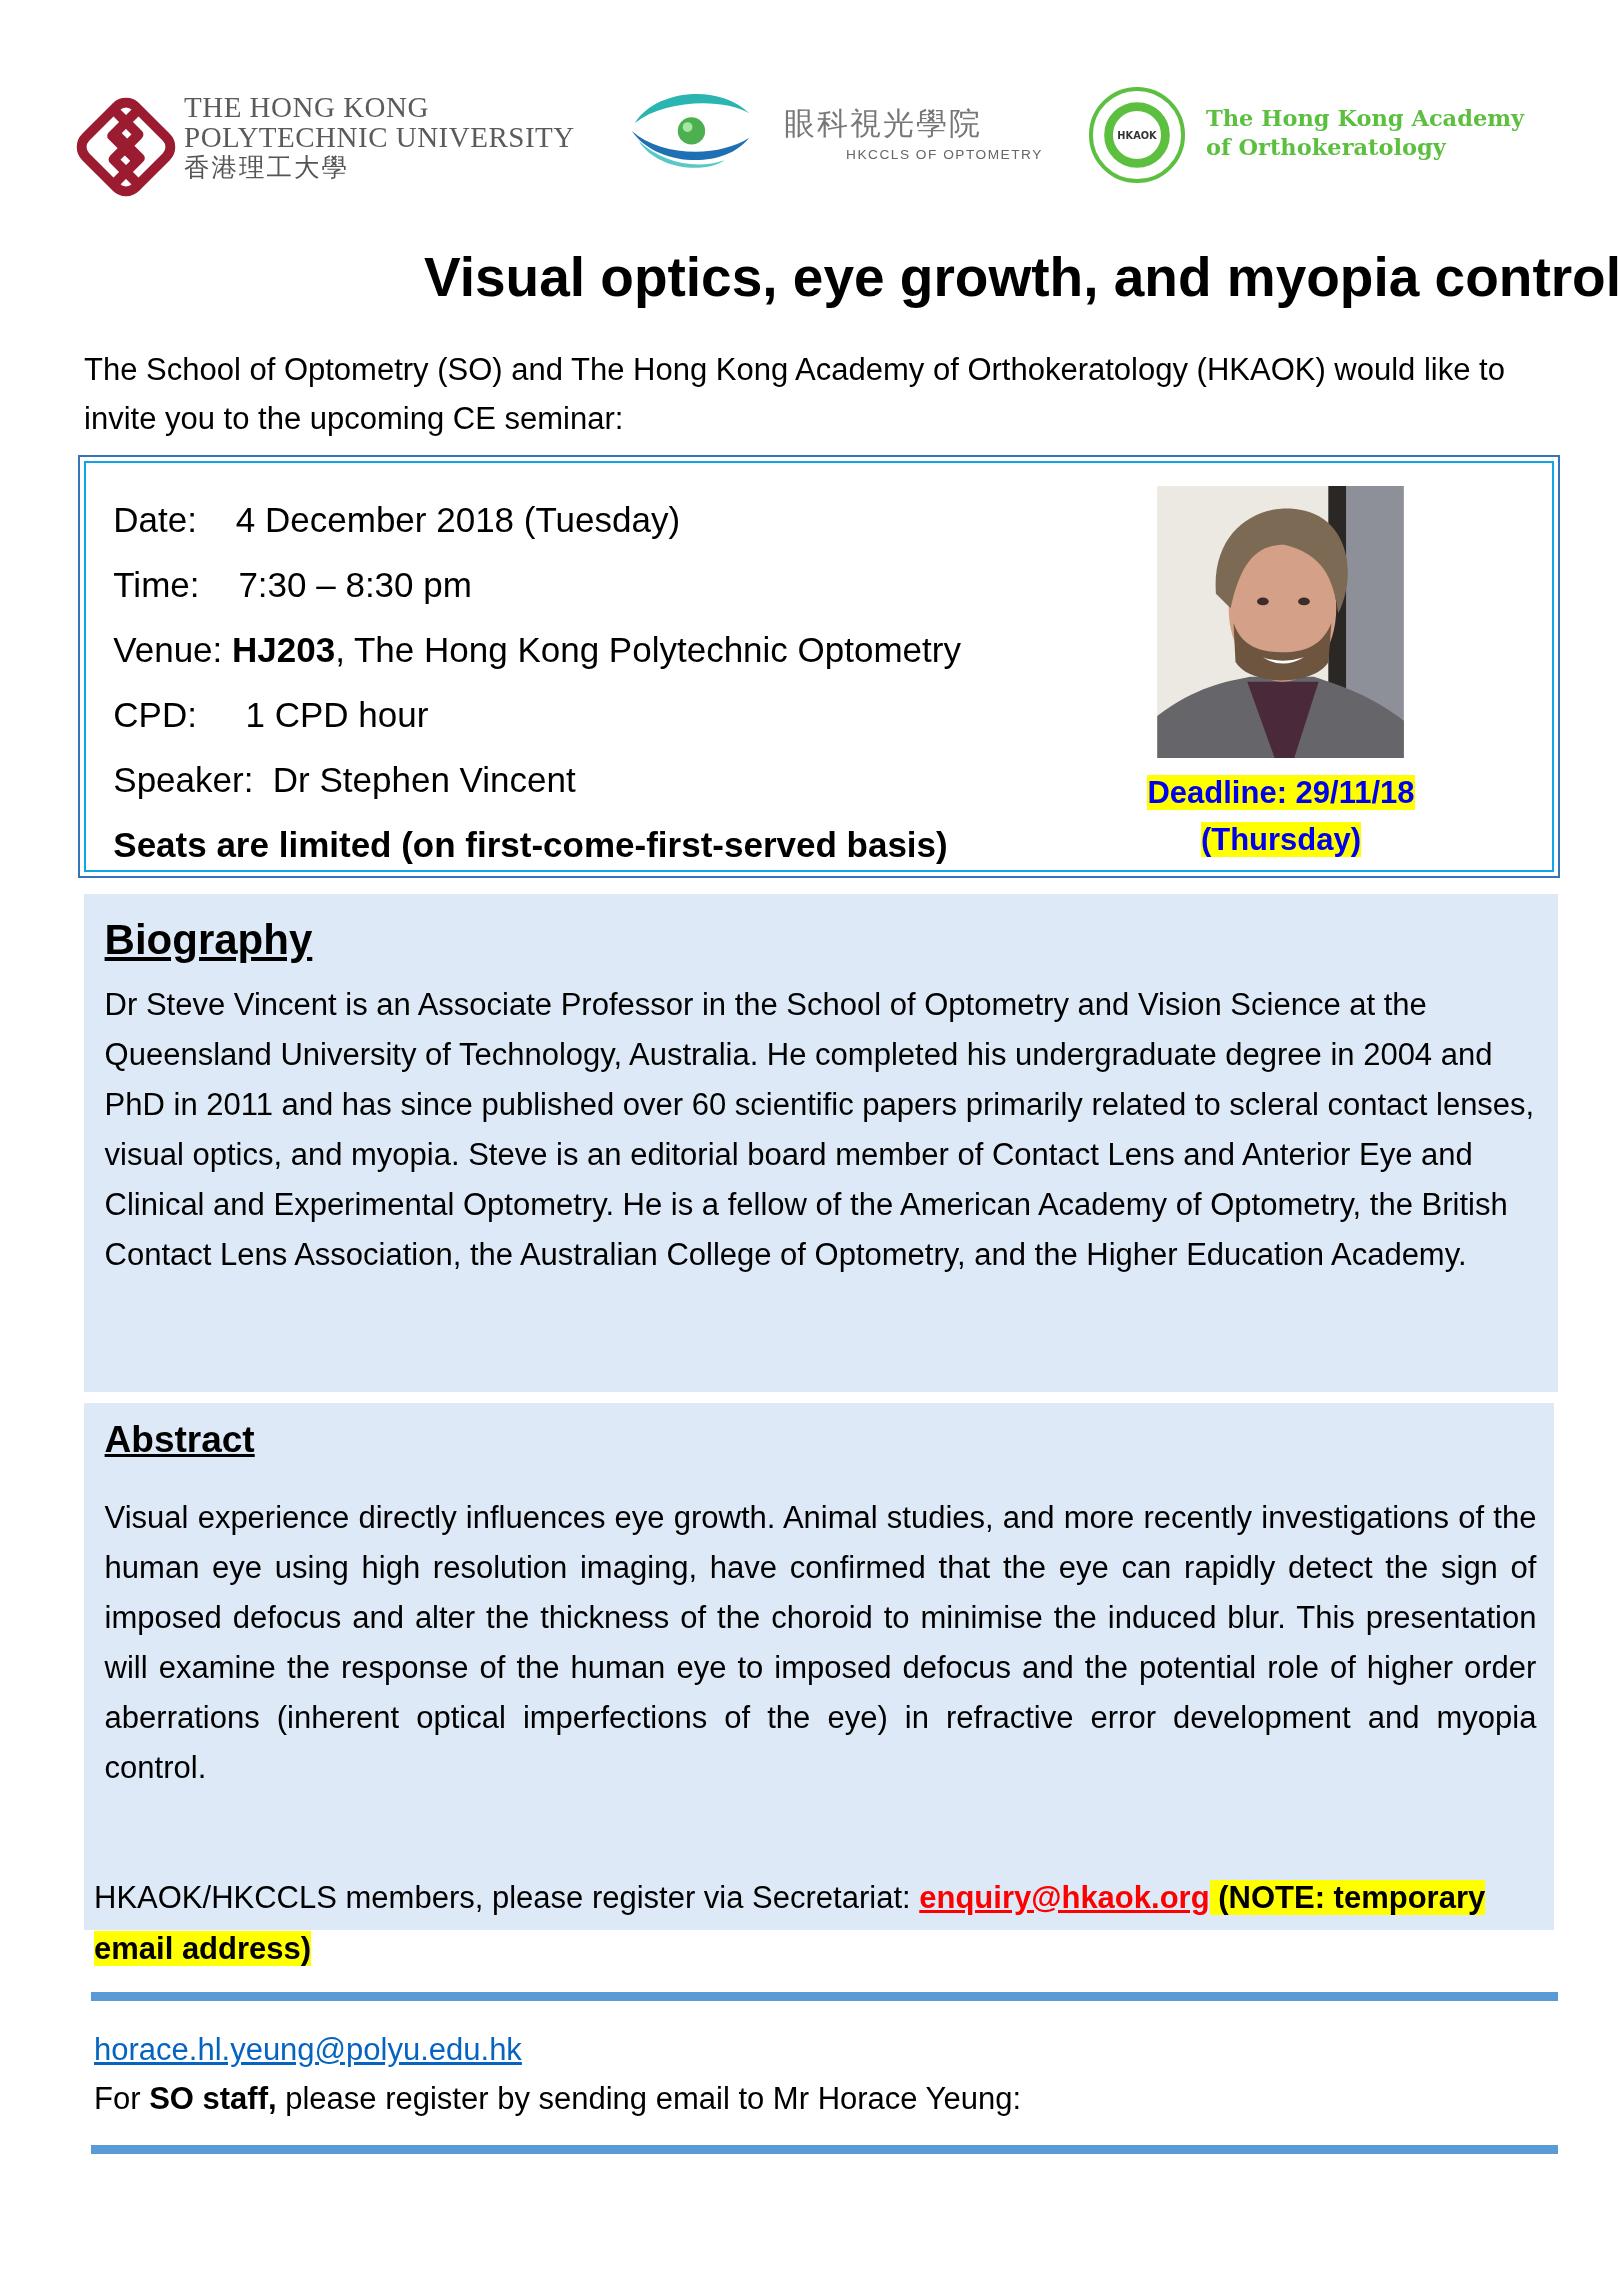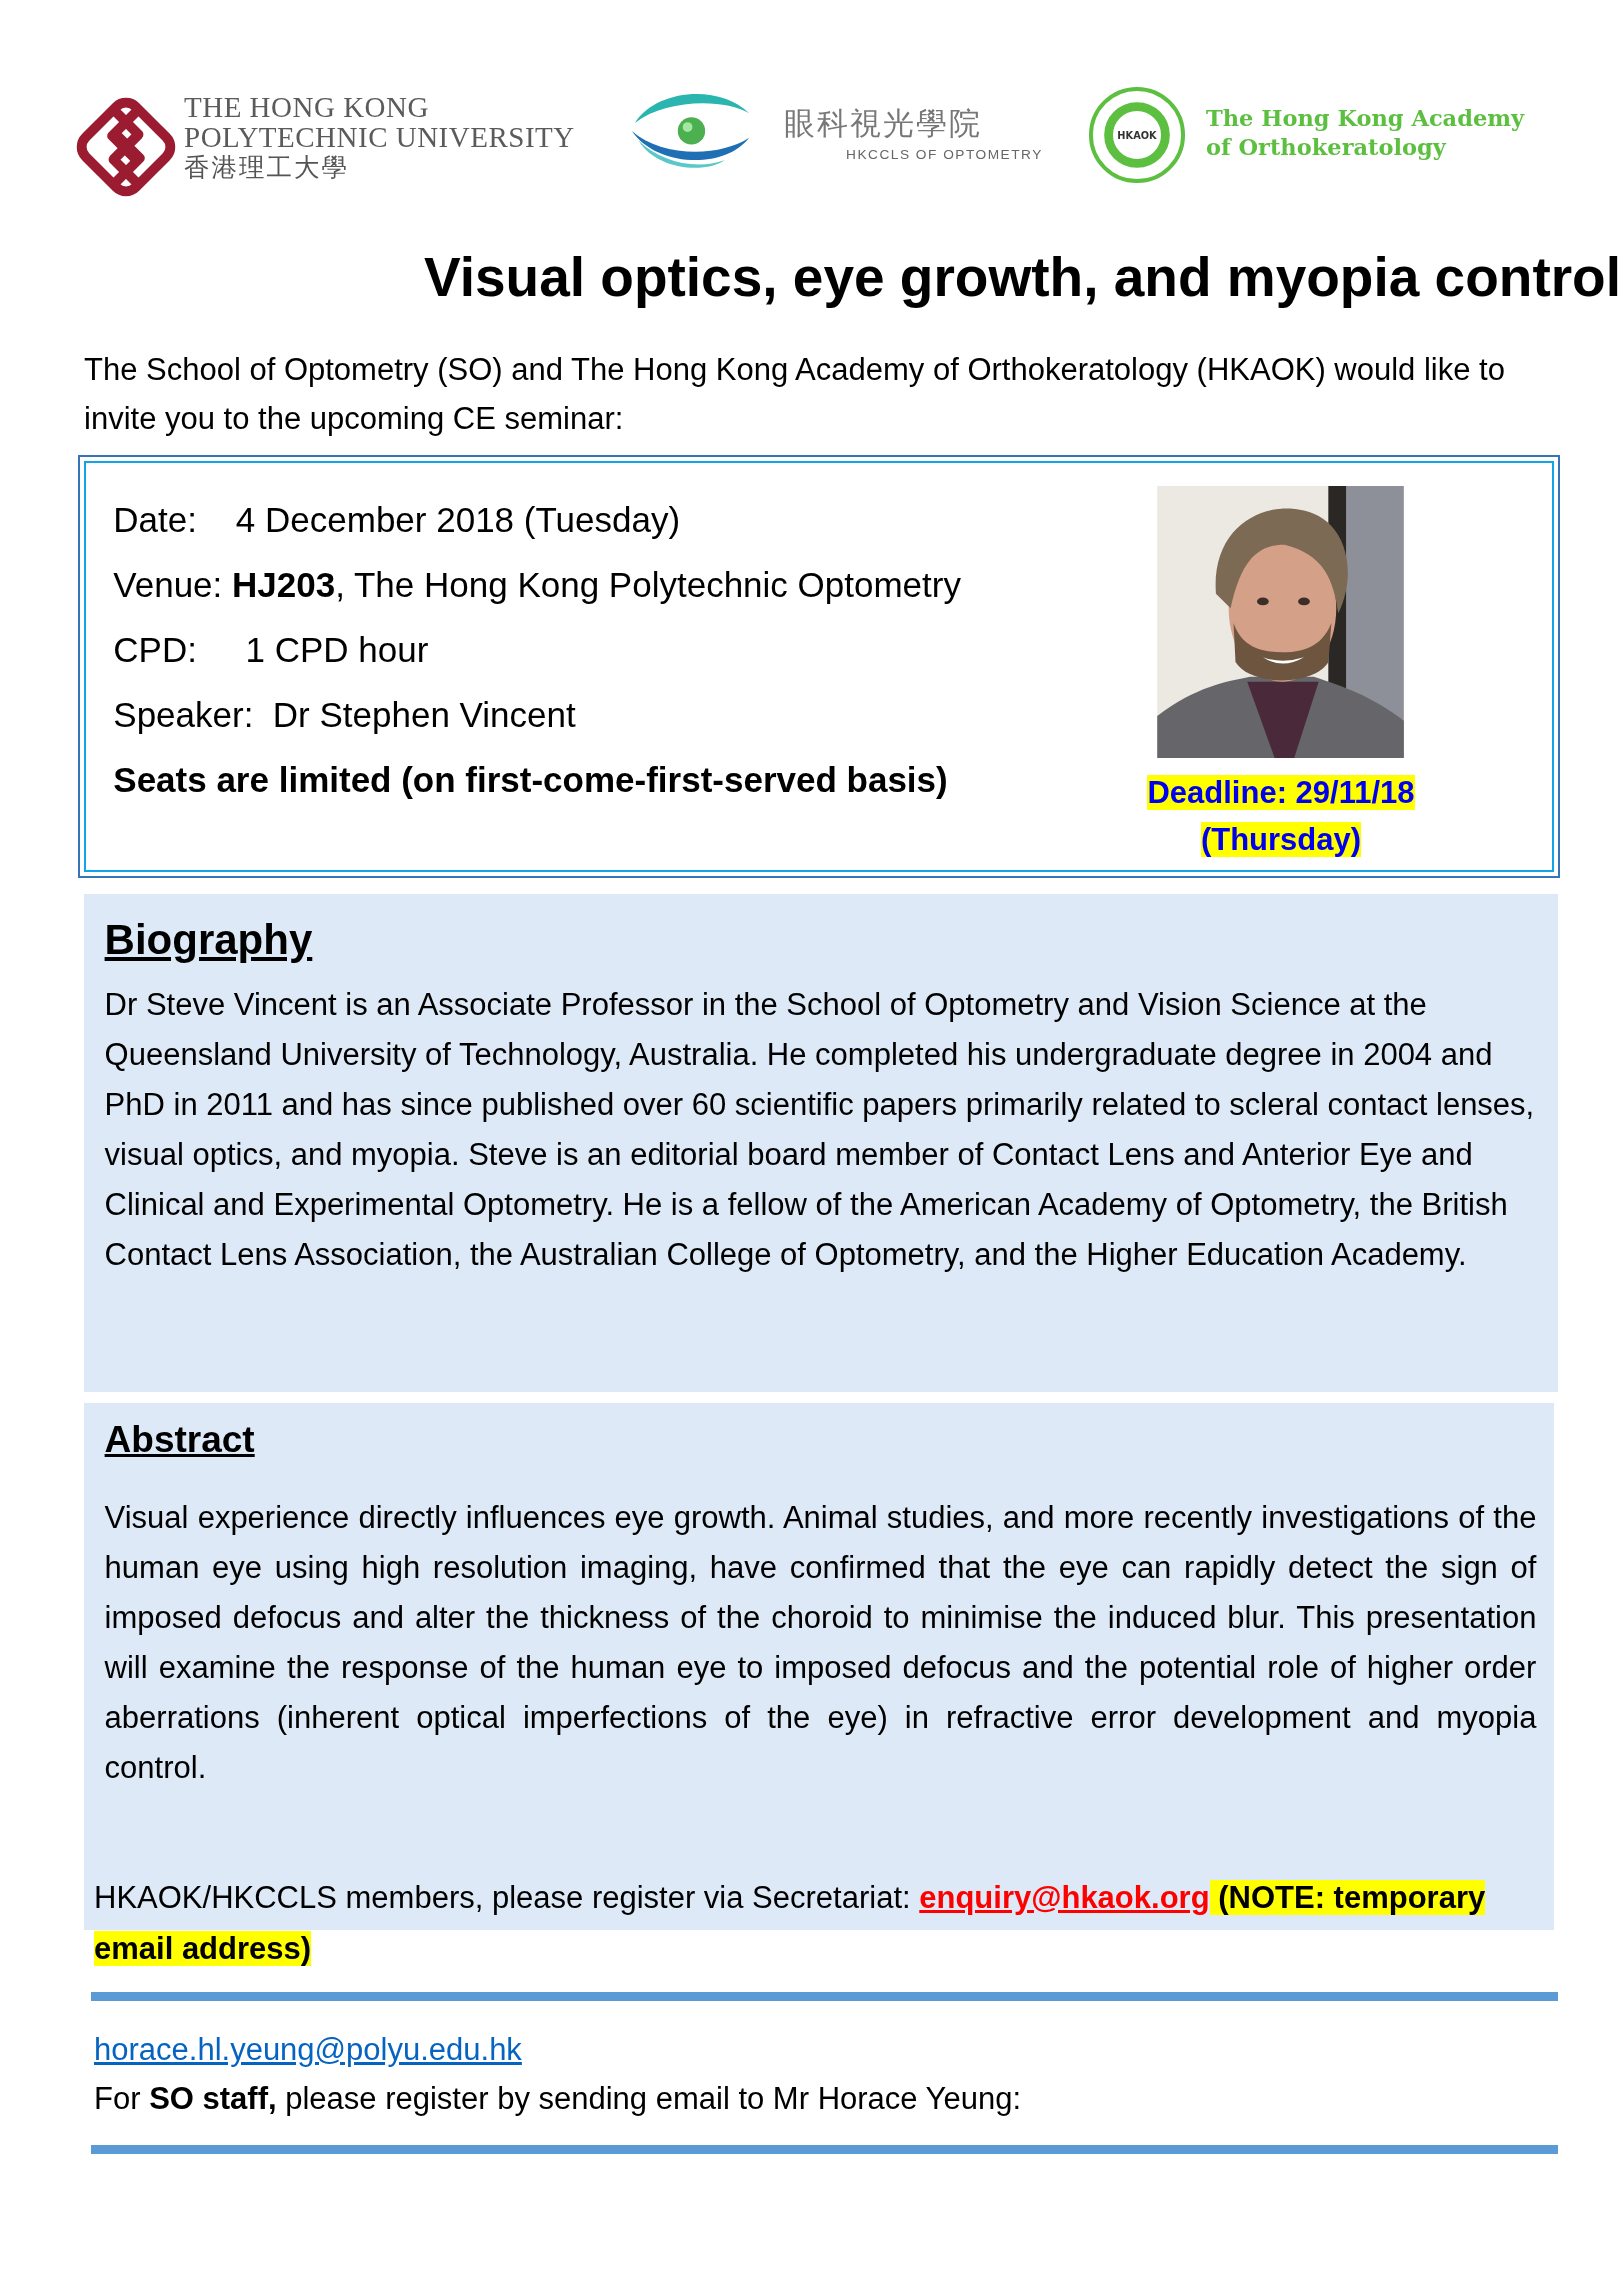--- a/index.html
+++ b/index.html
@@ -101,20 +101,24 @@
 <div class="abs intro">The School of Optometry (SO) and The Hong Kong Academy of Orthokeratology (HKAOK) would like to invite you to the upcoming CE seminar:</div>
 
 <div class="abs info-box">
   <div class="info-inner">
     <div class="info-lines">
       <div class="info-line">
         <span>Date:</span>&nbsp;&nbsp;&nbsp;
         <span>4 December 2018 (Tuesday)</span>
       </div>
       <div class="info-line">
+        <span>Time:</span>&nbsp;&nbsp;&nbsp;
+        <span>7:30 – 8:30 pm</span>
+      </div>
+      <div class="info-line">
         <span>Venue:</span>
         <span class="bold">HJ203</span><span>, The Hong Kong Polytechnic Optometry</span>
       </div>
       <div class="info-line">
         <span>CPD:</span>&nbsp;&nbsp;&nbsp;&nbsp;
         <span>1 CPD hour</span>
       </div>
       <div class="info-line">
         <span>Speaker:</span>&nbsp;
         <span>Dr Stephen Vincent</span>

